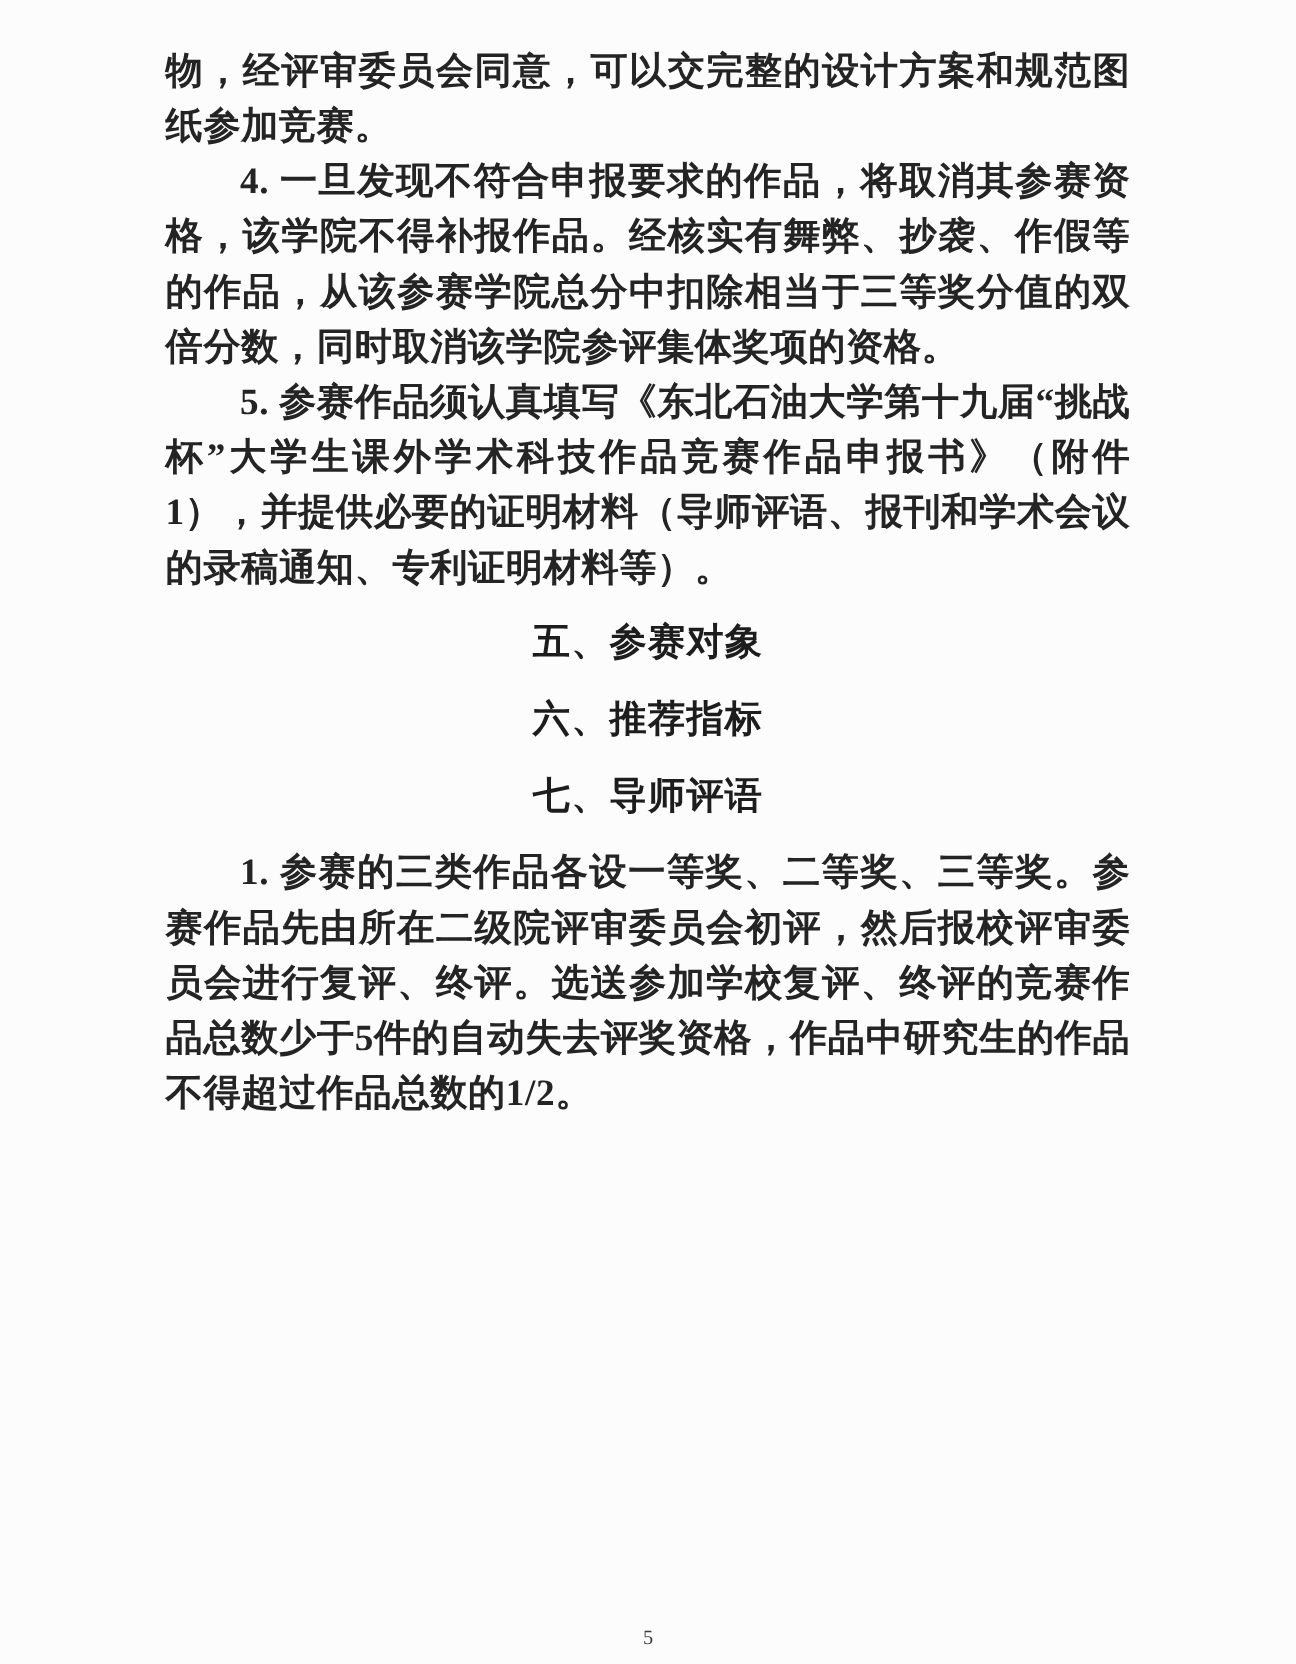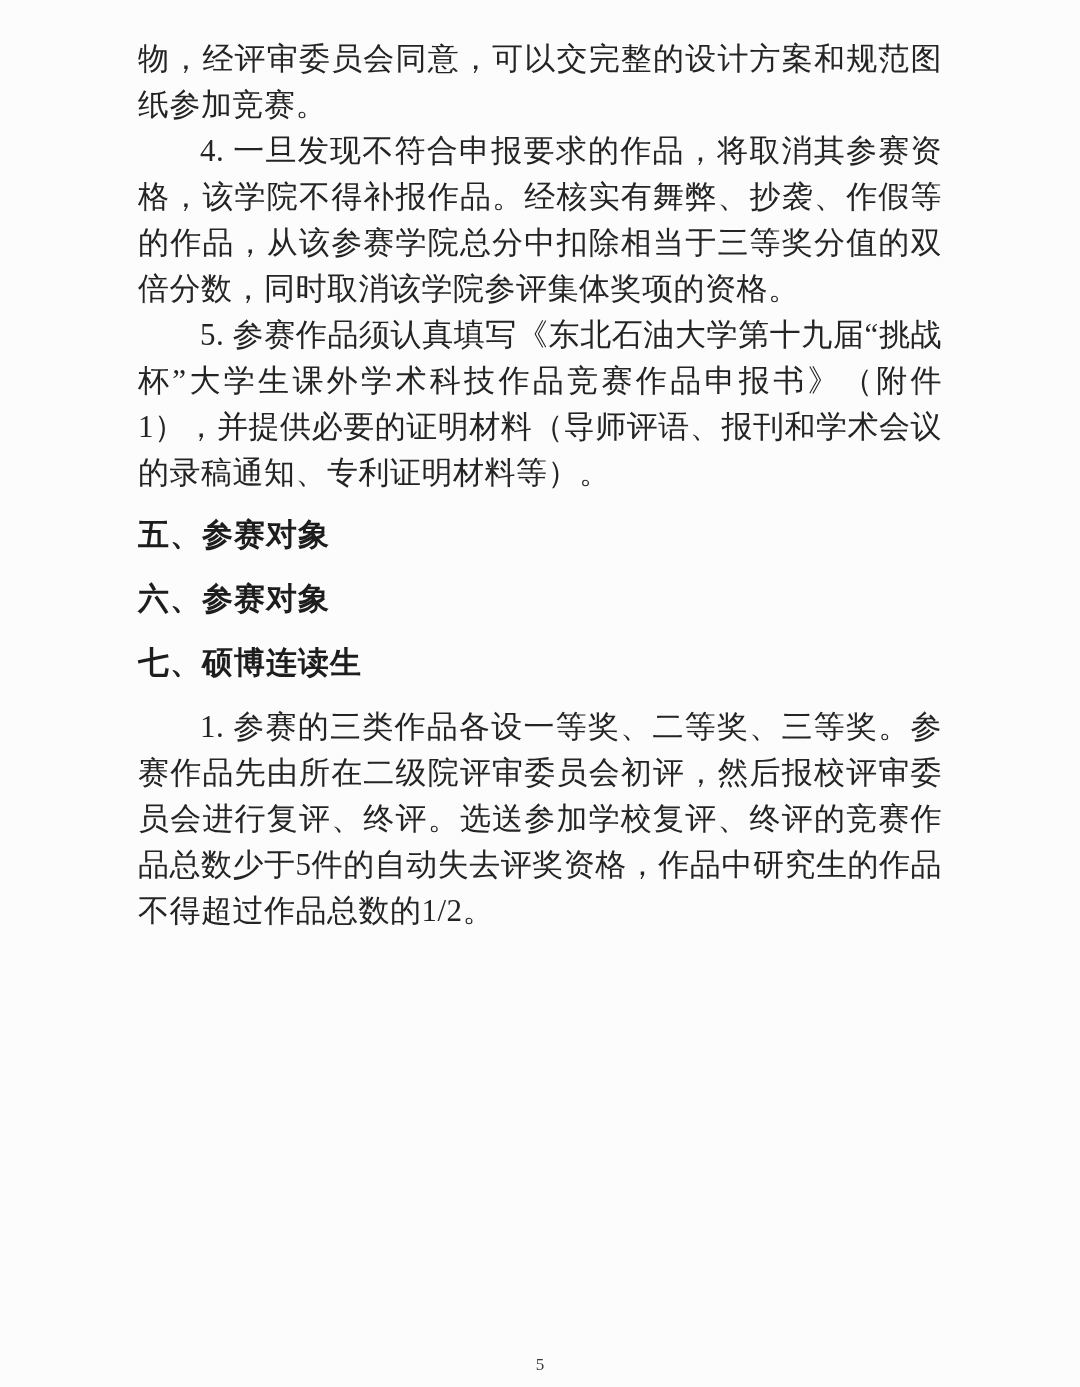--- a/index.html
+++ b/index.html
@@ -23,32 +23,34 @@
     top: 36px;
     width: 804px;
   }
   .para {
     margin: 0;
     font-size: 31px;
     line-height: 46px;
     text-align: justify;
     text-align-last: left;
     letter-spacing: 0.5px;
+    font-weight: bold;
   }
   .para.indent {
     text-indent: 2em;
   }
   .heading {
     margin: 16px 0 18px 0;
     font-size: 31px;
     line-height: 46px;
     font-weight: bold;
     color: #1d1d1d;
     font-family: "Liberation Sans", "DejaVu Sans", sans-serif;
     letter-spacing: 1px;
+    text-align: center;
   }
   .page-number {
     position: absolute;
     bottom: 12px;
     left: 0;
     width: 100%;
     text-align: center;
     font-size: 17px;
     color: #3a3a3a;
     font-family: "Liberation Serif", "DejaVu Serif", serif;
@@ -56,18 +58,18 @@
 </style>
 </head>
 <body>
 
 <div class="page">
   <div class="doc-body">
       <p class="para">物，经评审委员会同意，可以交完整的设计方案和规范图纸参加竞赛。</p>
       <p class="para indent">4. 一旦发现不符合申报要求的作品，将取消其参赛资格，该学院不得补报作品。经核实有舞弊、抄袭、作假等的作品，从该参赛学院总分中扣除相当于三等奖分值的双倍分数，同时取消该学院参评集体奖项的资格。</p>
       <p class="para indent">5. 参赛作品须认真填写《东北石油大学第十九届“挑战杯”大学生课外学术科技作品竞赛作品申报书》（附件1），并提供必要的证明材料（导师评语、报刊和学术会议的录稿通知、专利证明材料等）。</p>
       <h2 class="heading">五、参赛对象</h2>
-      <h2 class="heading">六、参赛对象</h2>
-      <h2 class="heading">七、硕博连读生</h2>
+      <h2 class="heading">六、推荐指标</h2>
+      <h2 class="heading">七、导师评语</h2>
       <p class="para indent">1. 参赛的三类作品各设一等奖、二等奖、三等奖。参赛作品先由所在二级院评审委员会初评，然后报校评审委员会进行复评、终评。选送参加学校复评、终评的竞赛作品总数少于5件的自动失去评奖资格，作品中研究生的作品不得超过作品总数的1/2。</p>
     </div>
   <div class="page-number">5</div>
 </div>
 
 </body></html>

